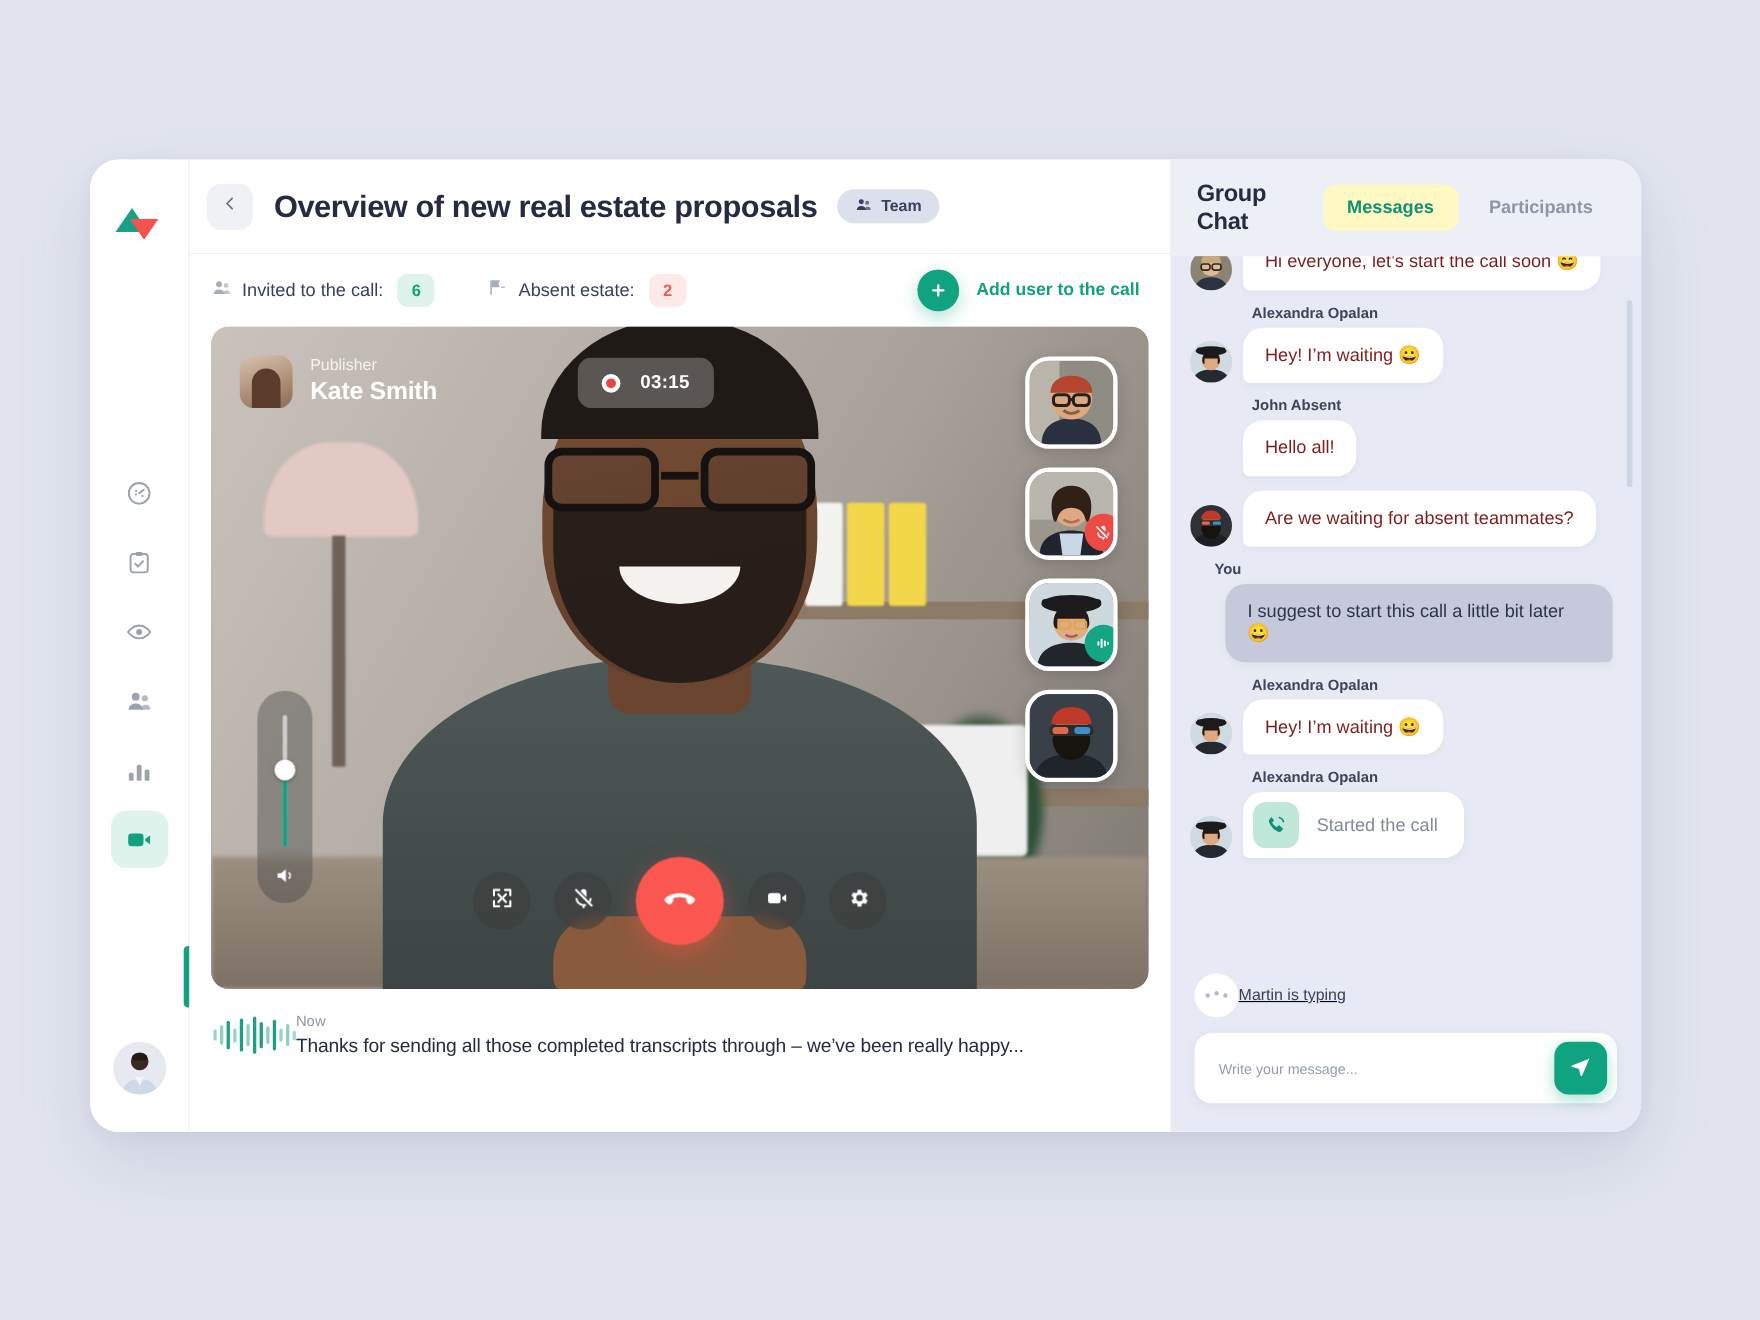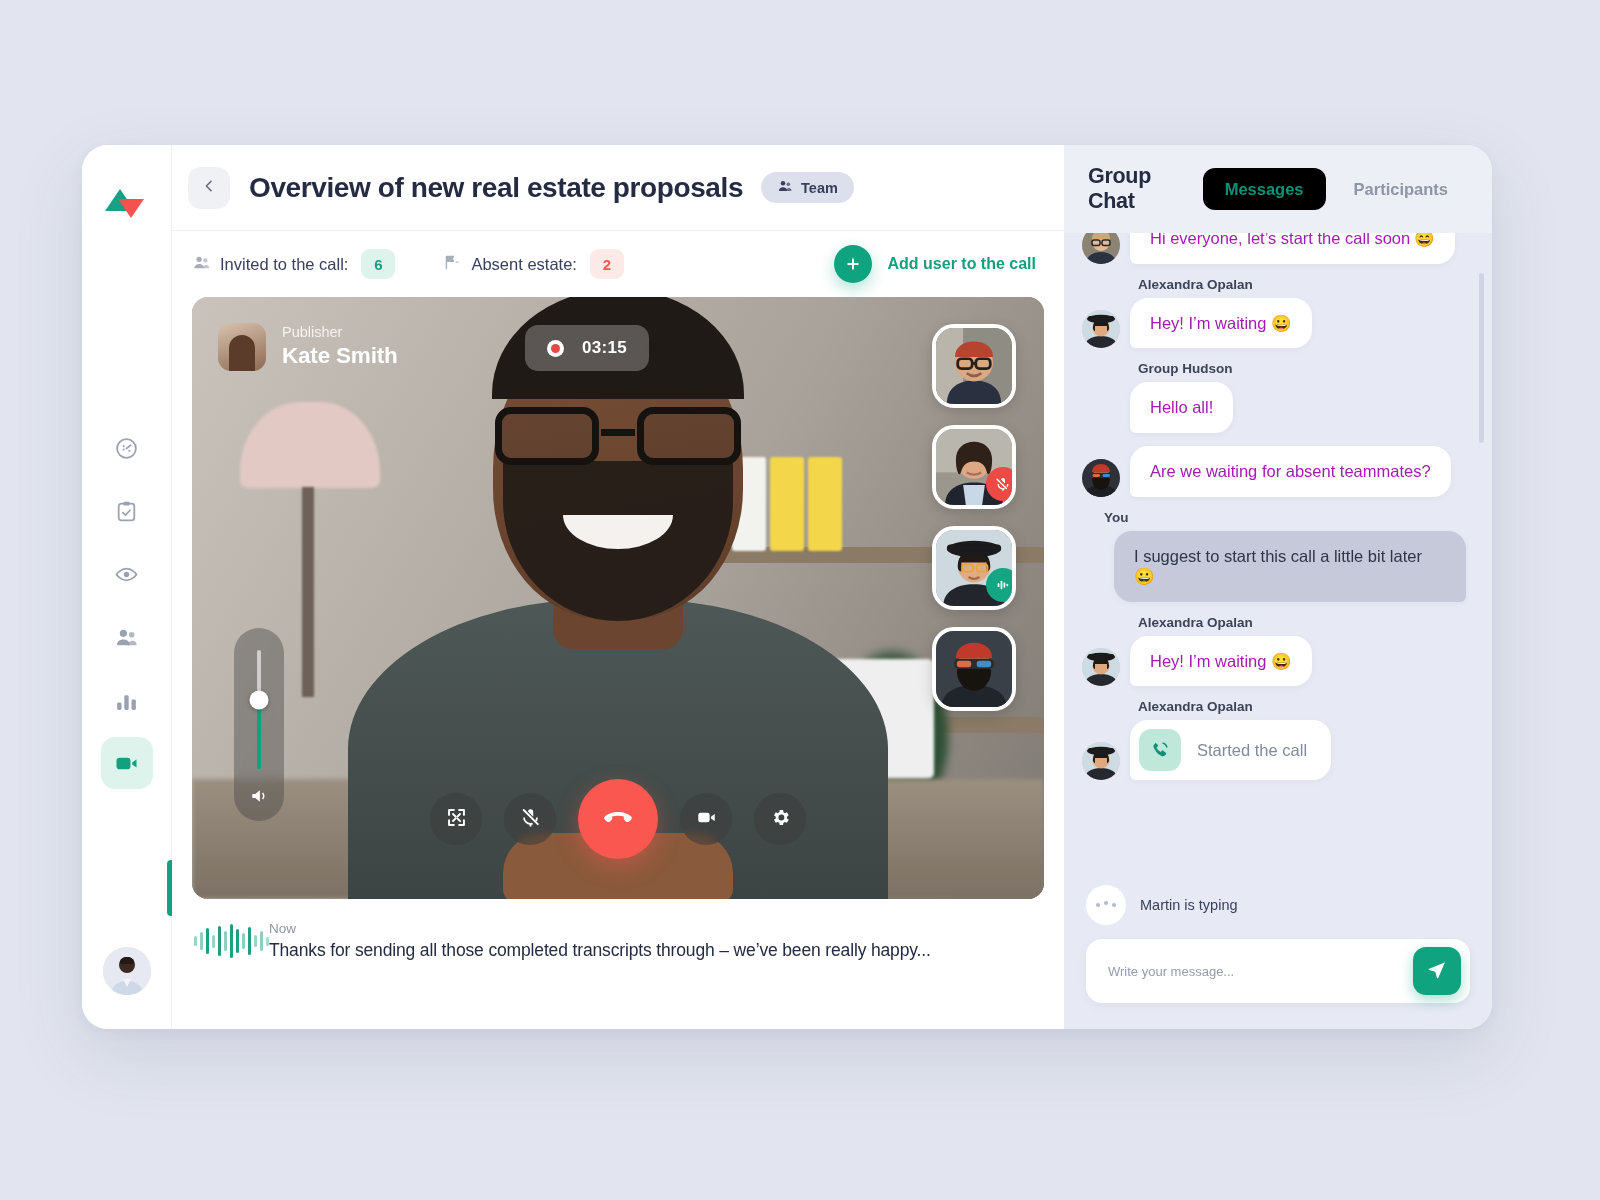--- a/index.html
+++ b/index.html
@@ -353,39 +353,39 @@
   .chat-title { font-size: 21.5px; font-weight:700; color:#242b42; letter-spacing:-0.3px; }
   .chat-tabs { display:flex; align-items:center; margin-left:auto; gap: 6px;}
   .chat-tab {
     height: 42px; padding: 0 22px;
     border-radius: 12px;
     display:flex;align-items:center;
     font-size: 16.5px; font-weight:600;
     color:#8d95a6;
     cursor:pointer;
   }
-  .chat-tab.active { background:#000000; color:#0f9177; }
+  .chat-tab.active { background:#fef9c3; color:#0f9177; }
 
   .chat-scroll {
     flex:1;
     padding: 6px 26px 0 18px;
     overflow:hidden;
     position:relative;
   }
   .msg-group { margin-bottom: 13px; }
   .msg-sender { font-size: 13.5px; font-weight:600; color:#3d4459; margin: 0 0 6px 56px; }
   .msg-row { display:flex; align-items:flex-end; gap: 10px; }
   .msg-row.me { justify-content:flex-end; }
   .msg-avatar { width:38px; height:38px; border-radius:50%; overflow:hidden; flex-shrink:0; background:#cfd4e2;}
   .bubble {
     background:#fff;
     border-radius: 18px 18px 18px 6px;
     padding: 15px 20px;
     font-size: 16.5px;
-    color:#a21caf;
+    color:#7f1d1d;
     line-height:1.25;
     max-width: 330px;
     box-shadow: 0 2px 6px rgba(60,70,110,0.05);
   }
   .bubble.me {
     background:#c5c9da;
     border-radius: 18px 18px 6px 18px;
     color:#2e3549;
   }
   .bubble.cut { border-radius: 6px 18px 18px 6px; }
@@ -401,21 +401,21 @@
   .started-icon svg{width:20px;height:20px;}
   .no-avatar { width:38px; flex-shrink:0; }
 
   .chat-scrollbar {
     position:absolute; right: 8px; top: 40px;
     width: 5px; height: 170px;
     background: #cfd4e3; border-radius: 4px;
     cursor: pointer;
   }
 
-  .typing { display:flex; align-items:center; gap:14px; padding: 0 0 14px 22px; }
+  .typing { display:flex; align-items:center; padding: 0 0 14px 22px; text-decoration: underline; }
   .typing-bubble {
     width:40px;height:40px;border-radius:50%;background:#fff;
     display:flex;align-items:center;justify-content:center;gap:4px;
   }
   .typing-bubble i { width:4px;height:4px;border-radius:50%;background:#b3bac9; display:block;}
   .typing-bubble i:nth-child(2){ margin-bottom:4px; }
   .typing-text { font-size:14.5px; color:#39405e; font-weight:500;}
 
   .composer {
     margin: 0 22px 26px 22px;
@@ -831,21 +831,21 @@
               <path d="M11 18c0-6 3-9 8-9s8 3 8 9c0 2-1 3-2 3V16H13v5c-1 0-2-1-2-3z" fill="#1f1915"></path>
               <ellipse cx="19" cy="9" rx="14" ry="4.2" fill="#1b1a1c"></ellipse>
               <rect x="6" y="6" width="26" height="4" rx="2" fill="#1b1a1c"></rect>
             </svg>
           </span>
           <div class="bubble">Hey! I’m waiting 😀</div>
         </div>
       </div>
 
       <div class="msg-group">
-        <div class="msg-sender">Group Hudson</div>
+        <div class="msg-sender">John Absent</div>
         <div class="msg-row">
           <span class="no-avatar"></span>
           <div class="bubble">Hello all!</div>
         </div>
       </div>
 
       <div class="msg-group">
         <div class="msg-row">
           <span class="msg-avatar">
             <svg viewBox="0 0 38 38" width="38" height="38">

